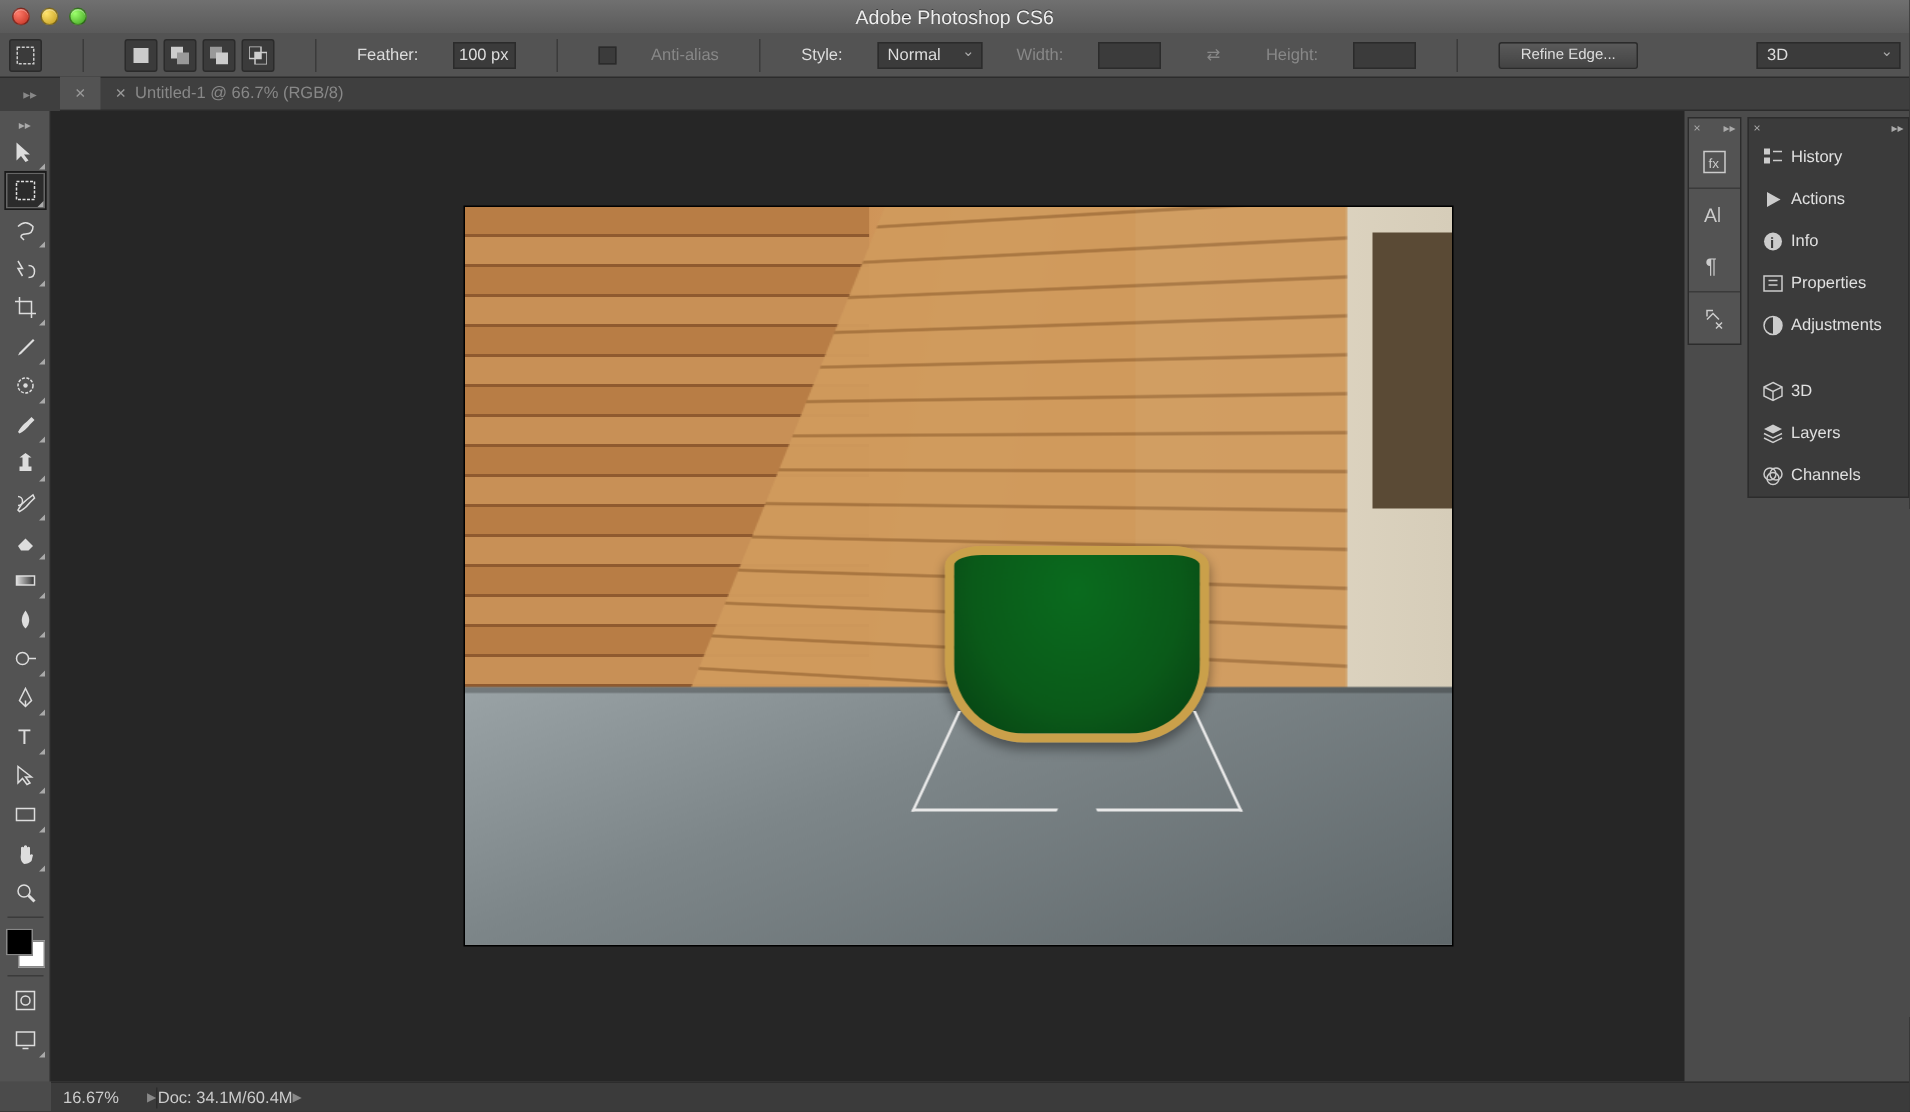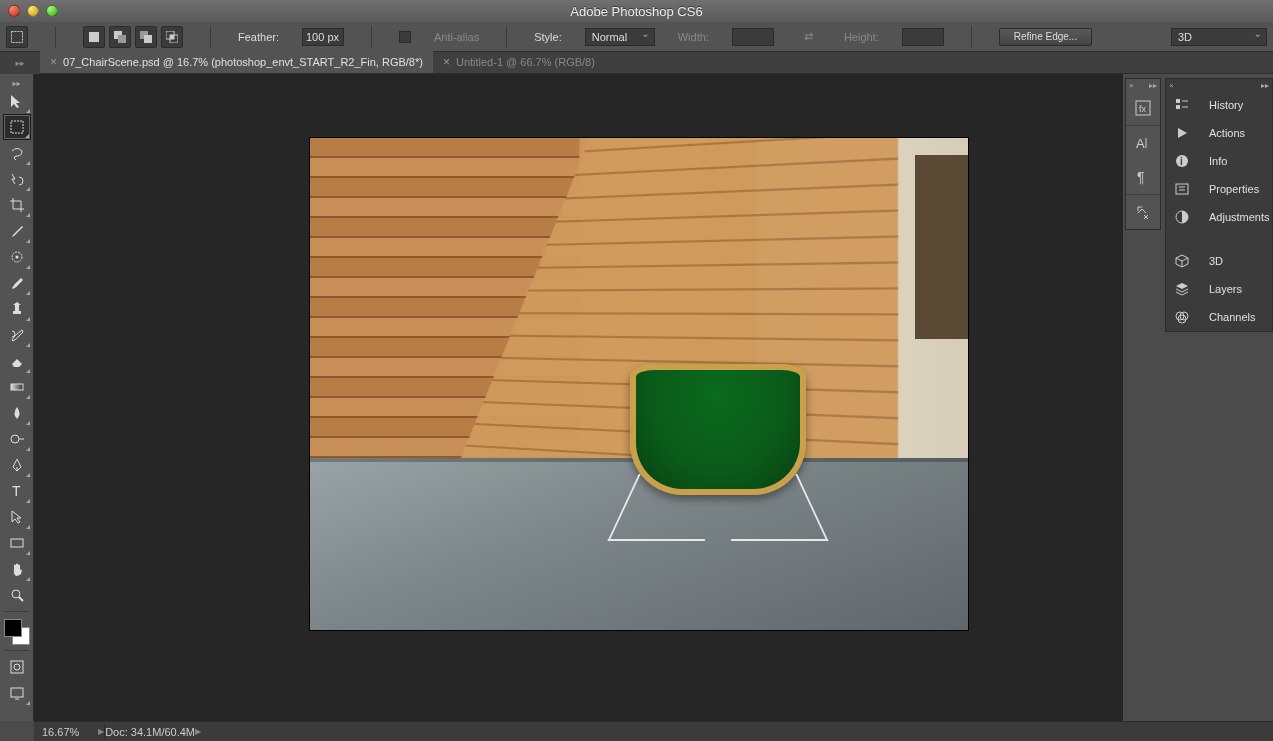--- a/index.html
+++ b/index.html
@@ -70,21 +70,21 @@
 
 
 .right-dock { width: 150px; background: transparent; position: relative; }
 .mini-dock { position: absolute; right: 112px; top: 4px; width: 36px; background: #535353; border: 1px solid #2c2c2c; }
 .mini-dock .mini-head { height: 12px; display:flex; align-items:center; justify-content:space-between; padding:0 3px; font-size:8px; color:#aaa;}
 .mini-dock .mini-item { height: 34px; display: flex; align-items: center; justify-content: center; color: #ccc; }
 .mini-dock .mini-sep { height: 1px; background: #3b3b3b; }
 
 .panel-group { position: absolute; right: 0; top: 4px; width: 108px; background: #3b3b3b; border: 1px solid #2c2c2c; }
 .panel-group .pg-head { height: 12px; display:flex; align-items:center; justify-content:space-between; padding:0 3px; font-size:8px; color:#aaa;}
-.panel-row { height: 28px; display: flex; align-items: center; gap: 19px; padding: 0 8px; color: #e0e0e0; font-size: 11px; }
+.panel-row { height: 28px; display: flex; align-items: center; gap: 4px; padding: 0 8px; color: #e0e0e0; font-size: 11px; }
 .panel-row svg { flex-shrink:0; }
 .group-gap { height: 16px; background: transparent; border-left:1px solid transparent; border-right:1px solid transparent;}
 
 
 .statusbar { position: absolute; left: 34px; bottom: 0; right: 0; height: 20px; background: #3b3b3b; border-top: 1px solid #2c2c2c; display: flex; align-items: center; padding: 0 8px; font-size: 11px; color: #ccc; }
 .statusbar .zoom { width: 56px; }
 .statusbar .sep { width:1px; height:14px; background:#2c2c2c; }
 .statusbar .tri { color:#888; font-size:8px; }
 
 
@@ -159,21 +159,20 @@
   <div class="opt-select workspace">
       <span>3D</span>
     </div>
 </div>
 
 <div class="left-strip">▸▸</div>
 
 <div class="tabbar">
   <div class="doc-tab active">
     <span class="close">×</span>
-    <span>07_ChairScene.psd @ 16.7% (photoshop_envt_START_R2_Fin, RGB/8*)</span>
   </div>
   <div class="doc-tab inactive">
     <span class="close">×</span>
     <span>Untitled-1 @ 66.7% (RGB/8)</span>
   </div>
 </div>
 
 <div class="main">
 
   <div class="toolbar-col">

